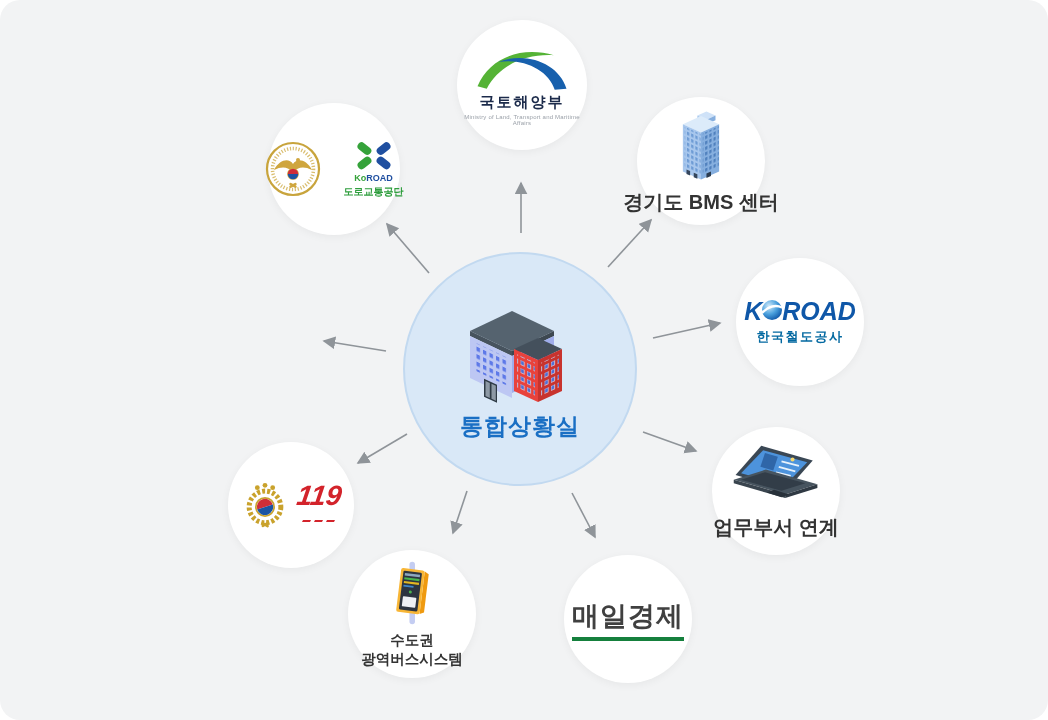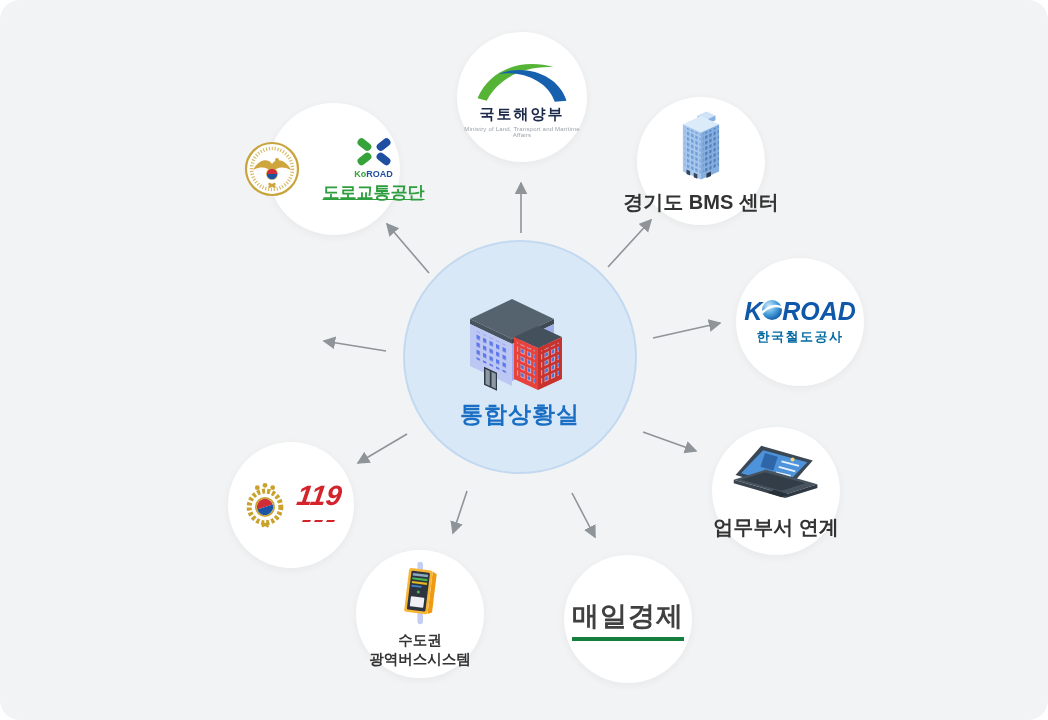--- a/index.html
+++ b/index.html
@@ -1,20 +1,20 @@
 <!DOCTYPE html>
 <html><head>
 <meta charset="utf-8">
 <style>
   html,body{margin:0;padding:0;background:#ffffff;font-family:"Liberation Sans","DejaVu Sans",sans-serif;}
   .canvas{position:relative;width:1048px;height:720px;background:#f2f3f4;border-radius:20px;overflow:hidden;}
   .arrows{position:absolute;left:0;top:0;width:1048px;height:720px;pointer-events:none;}
   .node{position:absolute;background:#ffffff;border-radius:50%;display:flex;flex-direction:column;
         align-items:center;justify-content:center;text-align:center;box-shadow:0 2px 8px rgba(0,0,0,0.05);}
-  .hub{position:absolute;left:403px;top:240px;width:234px;height:234px;border-radius:50%;
+  .hub{position:absolute;left:403px;top:252px;width:234px;height:234px;border-radius:50%;
        background:#d9e8f7;border:2px solid #c2d9f0;display:flex;flex-direction:column;
        align-items:center;justify-content:center;text-align:center;box-sizing:border-box;}
   .hub-label{font-size:23px;font-weight:800;color:#1a6fc4;letter-spacing:1px;margin-top:4px;}
   .n-label{font-size:20px;font-weight:700;color:#333333;line-height:1.25;margin-top:5px;white-space:nowrap;}
   .n-label.sm{font-size:14.5px;}
   
   .molit-title{font-size:15px;font-weight:800;color:#1b2a4a;letter-spacing:2px;margin-top:3px;}
   .molit-sub{font-size:6px;color:#9aa0a8;margin-top:2px;letter-spacing:0.2px;}
   
   .korail-logo{display:flex;align-items:center;font-style:italic;font-weight:800;font-size:25px;
@@ -26,21 +26,21 @@
               border-bottom:4px solid #15803d;padding-bottom:3px;}
   
   .fire-row{display:flex;align-items:center;gap:8px;}
   .fire-119{font-style:italic;font-weight:900;font-size:28px;color:#d3232b;transform:skewX(-8deg);line-height:1;}
   
   .koroad-row{display:flex;align-items:center;gap:23px;justify-content:flex-end;}
   .koroad-col{display:flex;flex-direction:column;align-items:center;}
   .koroad-word{font-size:9px;font-weight:800;line-height:1;margin-top:1px;}
   .koroad-word .g{color:#35a23a;}
   .koroad-word .b{color:#1f4fa0;}
-  .koroad-label{font-size:17px;font-weight:800;color:#2f9e3e;margin-top:2px;white-space:nowrap;text-decoration:underline;}
+  .koroad-label{font-size:10px;font-weight:800;color:#2f9e3e;margin-top:2px;white-space:nowrap;}
 </style>
 </head>
 <body>
 
 <div class="canvas">
 
   <svg class="arrows" viewBox="0 0 1048 720">
     <defs>
       <marker id="arw" markerWidth="9" markerHeight="9" refX="7" refY="4" orient="auto">
         <path d="M0,0 L8,4 L0,8 Z" fill="#8f9499"></path>
@@ -102,21 +102,21 @@
       <g transform="translate(60,52) skewY(24.62)">
         <rect x="3" y="4" width="18" height="34" fill="url(#pwinRed)"></rect>
       </g>
       <g transform="translate(84,63) skewY(-24.62)">
         <rect x="3" y="4" width="18" height="34" fill="url(#pwinRed)"></rect>
       </g>
     </svg>
     <div class="hub-label">통합상황실</div>
   </div>
 
-  <div class="node" style="left:457px;top:32px;width:130px;height:130px;">
+  <div class="node" style="left:457px;top:20px;width:130px;height:130px;">
     <svg width="94" height="46" viewBox="0 0 112 54">
       <path d="M3,50 C18,14 58,2 94,13 C60,11 28,25 14,53 Z" fill="#55b336"></path>
       <path d="M109,53 C100,22 60,8 28,21 C58,16 88,31 95,54 Z" fill="#1760ad"></path>
     </svg>
     <div class="molit-title">국토해양부</div>
     <div class="molit-sub">Ministry of Land, Transport and Maritime Affairs</div>
   </div>
 
   <div class="node" style="left:268px;top:103px;width:132px;height:132px;">
     <div class="koroad-row">
@@ -219,21 +219,21 @@
       <circle cx="70" cy="19" r="2.2" fill="#f5d76e"></circle>
       <polygon points="6,41 62,57 97,46 41,30" fill="#47545f"></polygon>
       <polygon points="14,41 58,53 84,45 40,33" fill="#323d48"></polygon>
       <polygon points="6,41 62,57 62,61 6,45" fill="#39444e"></polygon>
       <polygon points="62,57 97,46 97,50 62,61" fill="#2f3943"></polygon>
       <polygon points="42,55 58,60 66,57 50,52" fill="#28313a"></polygon>
     </svg>
     <div class="n-label">업무부서 연계</div>
   </div>
 
-  <div class="node" style="left:356px;top:550px;width:128px;height:128px;">
+  <div class="node" style="left:348px;top:550px;width:128px;height:128px;">
     <svg width="50" height="66" viewBox="0 0 56 78">
       <rect x="25" y="2" width="6.5" height="74" rx="3.2" fill="#c4cdf2"></rect>
       <g transform="rotate(7 28 38)">
         <polygon points="40,12 45,14.5 45,60 40,62.5" fill="#ef9a10"></polygon>
         <rect x="12" y="11" width="28" height="52" rx="2.5" fill="#f8b636"></rect>
         <rect x="15" y="14" width="22" height="46" rx="1.5" fill="#2d3440"></rect>
         <rect x="17" y="16.5" width="18" height="3" fill="#8ea7bf"></rect>
         <rect x="17" y="21.5" width="18" height="2.6" fill="#49b54f"></rect>
         <rect x="17" y="26" width="18" height="2.6" fill="#e3b722"></rect>
         <rect x="17" y="30.5" width="12" height="2.2" fill="#3f86c9"></rect>

